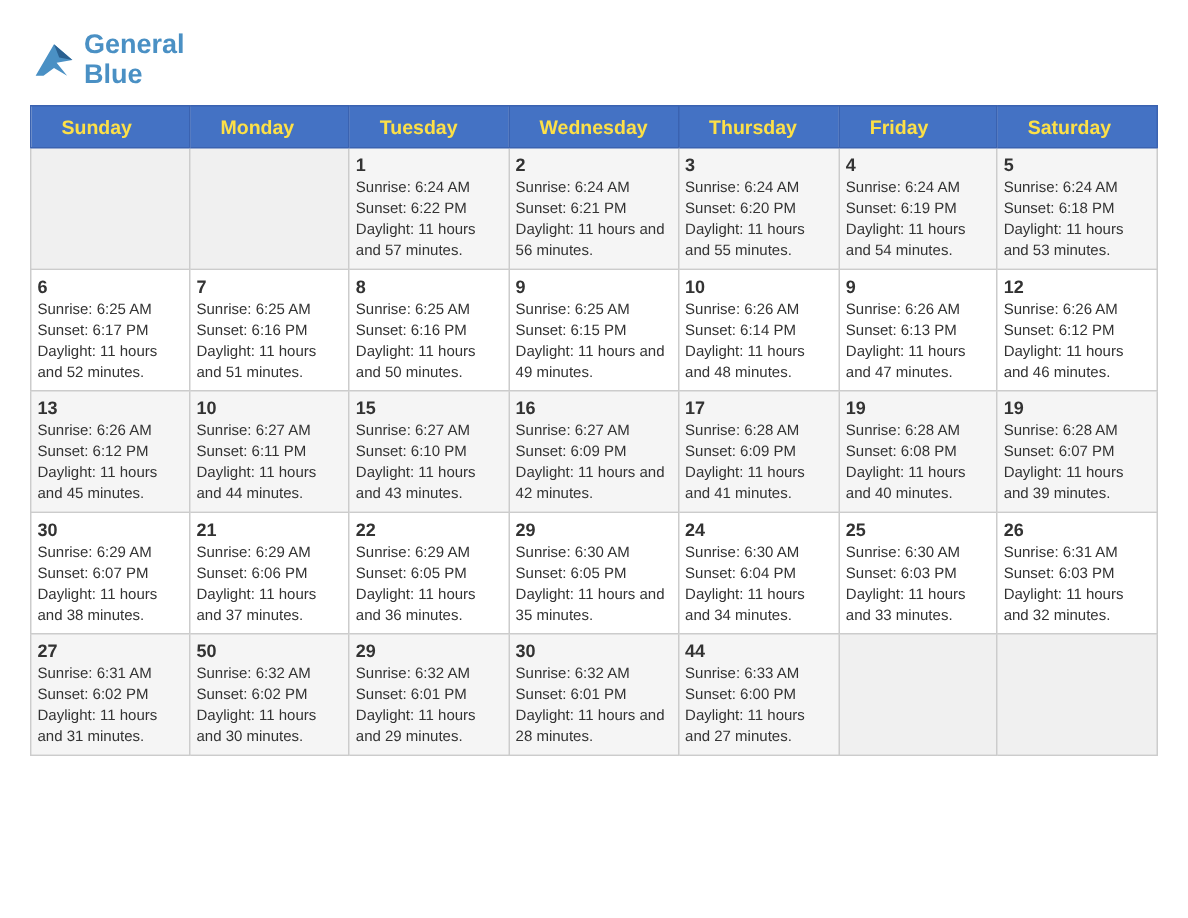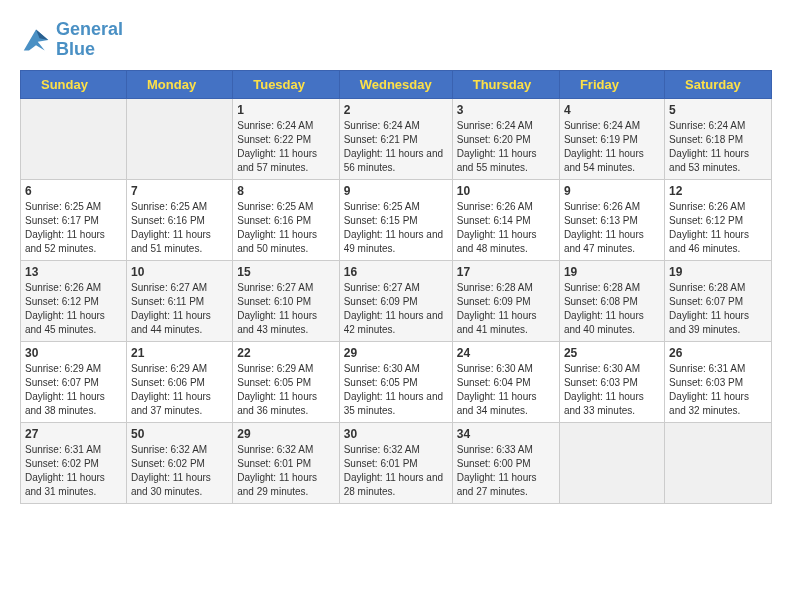--- a/index.html
+++ b/index.html
@@ -308,21 +308,21 @@
 Sunset: 6:01 PM
 Daylight: 11 hours and 29 minutes.</div>
         </td>
         <td>
           <span class="day-num">30</span>
           <div class="day-info" style="white-space: pre-line;">Sunrise: 6:32 AM
 Sunset: 6:01 PM
 Daylight: 11 hours and 28 minutes.</div>
         </td>
         <td>
-          <span class="day-num">34</span>
+          <span class="day-num">44</span>
           <div class="day-info" style="white-space: pre-line;">Sunrise: 6:33 AM
 Sunset: 6:00 PM
 Daylight: 11 hours and 27 minutes.</div>
         </td>
         <td class="empty-cell"></td>
         <td class="empty-cell"></td>
       </tr>
     </tbody>
 </table>
 

